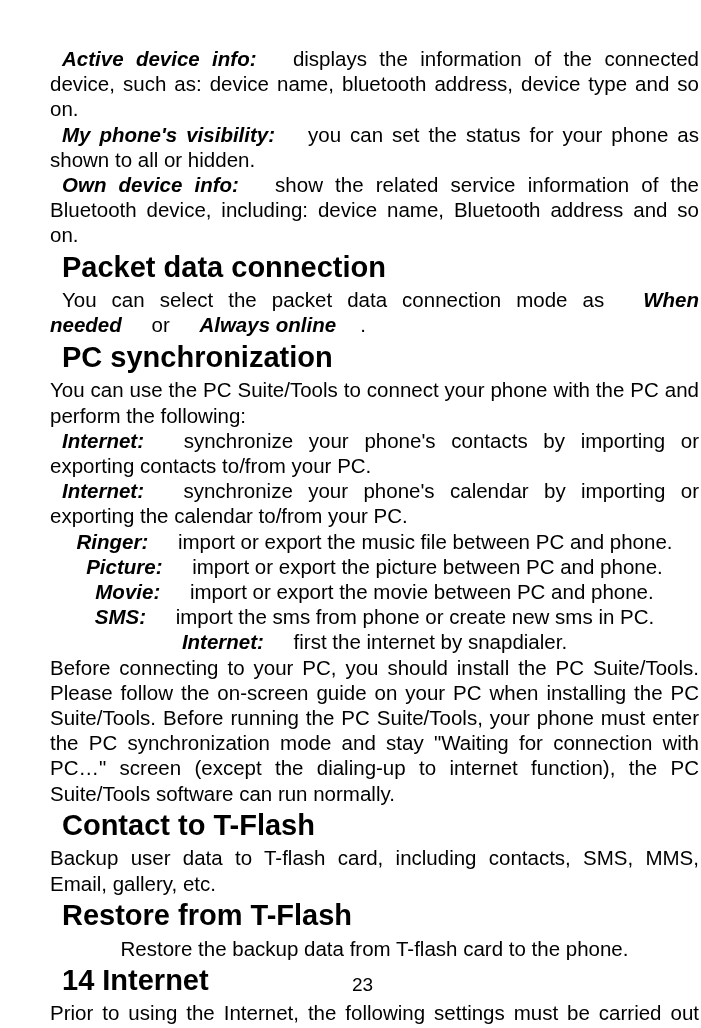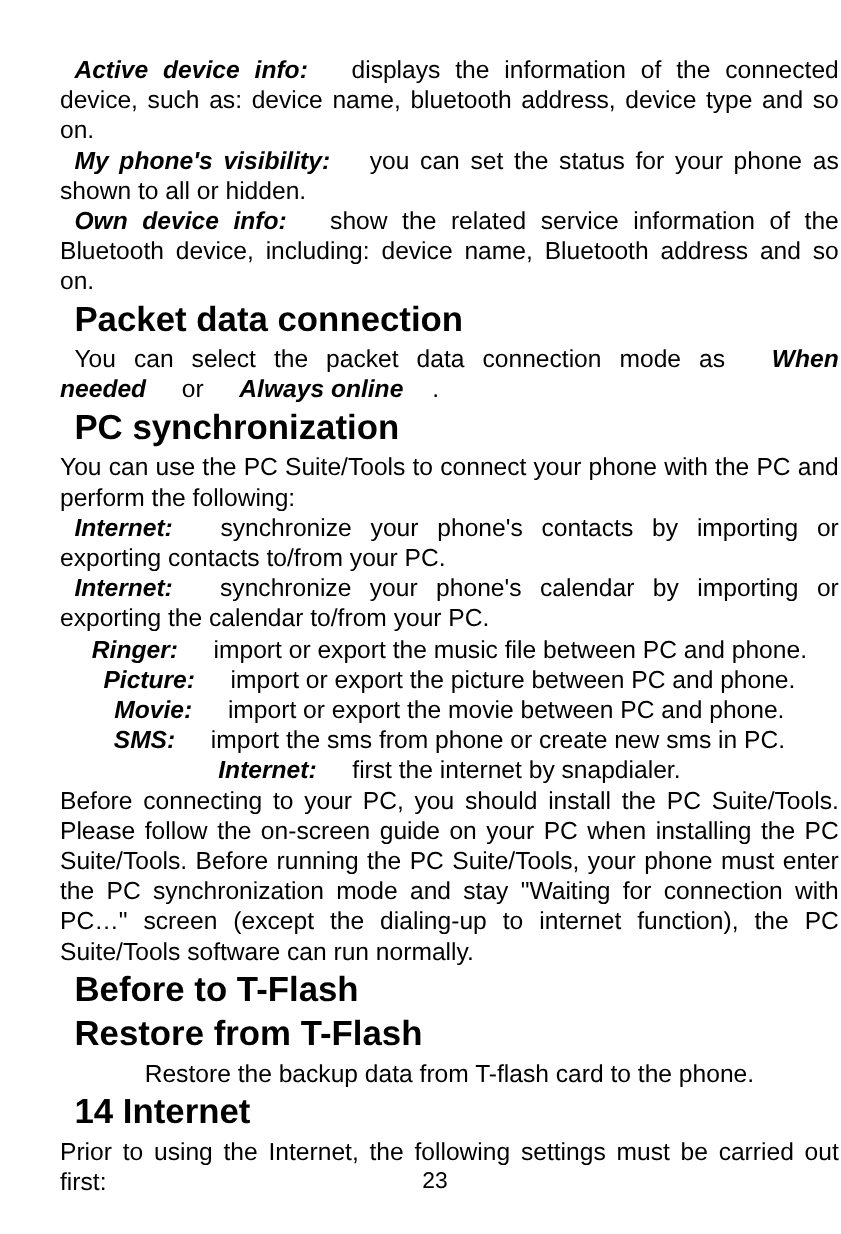--- a/index.html
+++ b/index.html
@@ -94,22 +94,23 @@
   <p>
     <span class="bold-italic">SMS:</span><span> import the sms from phone or create new sms in PC.</span>
   </p>
 
   <p>
     <span class="bold-italic">Internet:</span><span> first the internet by snapdialer.</span>
   </p>
 
   <p class="justify">Before connecting to your PC, you should install the PC Suite/Tools. Please follow the on-screen guide on your PC when installing the PC Suite/Tools. Before running the PC Suite/Tools, your phone must enter the PC synchronization mode and stay "Waiting for connection with PC…" screen (except the dialing-up to internet function), the PC Suite/Tools software can run normally.</p>
 
-  <h2>Before to T-Flash</h2>
+  <h2>Contact to T-Flash</h2>
 
+  <p class="justify">Backup user data to T-flash card, including contacts, SMS, MMS, Email, gallery, etc.</p>
 
   <h2>Restore from T-Flash</h2>
 
   <p>Restore the backup data from T-flash card to the phone.</p>
 
   <h2>14 Internet</h2>
 
   <p class="justify">Prior to using the Internet, the following settings must be carried out first:</p>
 
 </div>

